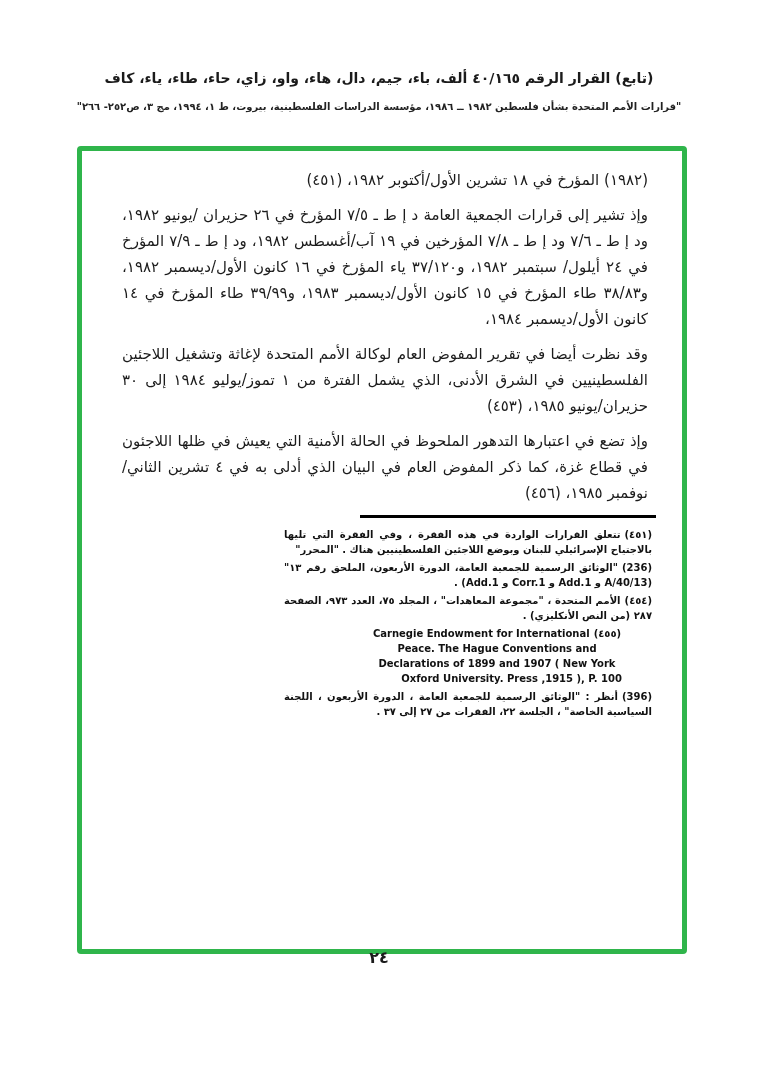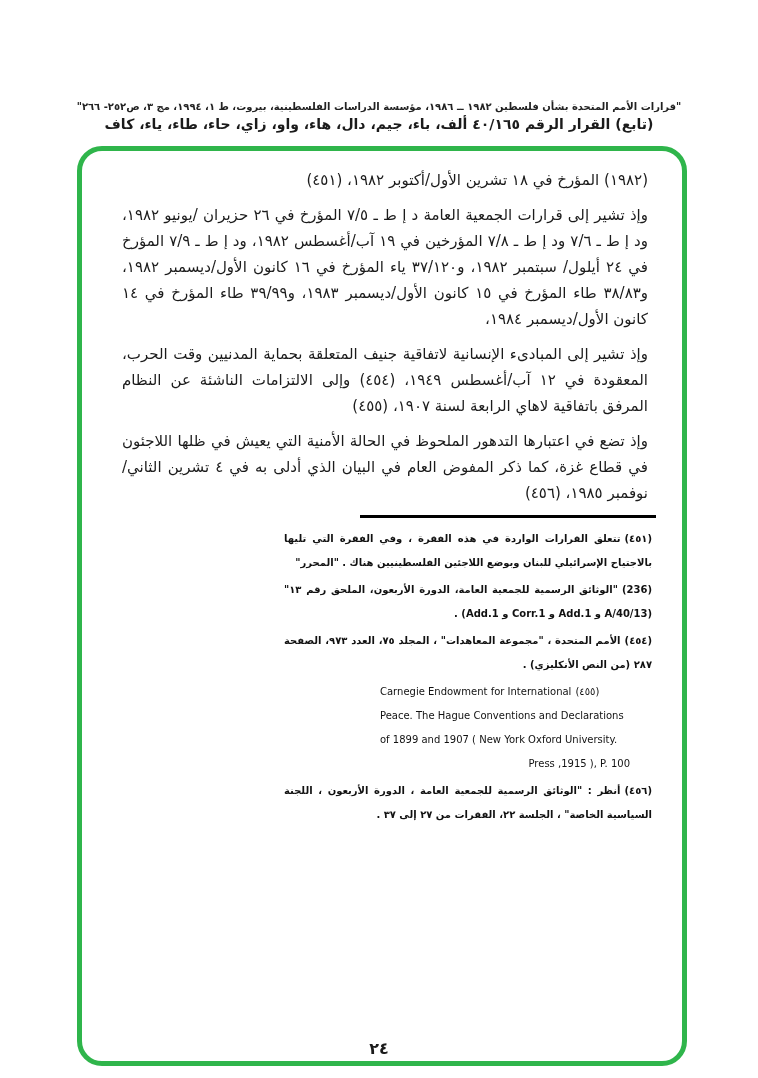--- a/index.html
+++ b/index.html
@@ -13,33 +13,32 @@
     font-family:"DejaVu Sans",sans-serif;
     color:var(--ink);
     position:relative;
     overflow:hidden;
   }
   .header-title{
     position:absolute;top:70px;left:0;width:758px;
     direction:rtl;text-align:center;
     font-size:14px;font-weight:bold;
     letter-spacing:.2px;
-    margin-top:46px;
   }
   .header-source{
     position:absolute;top:101px;left:0;width:758px;
     direction:rtl;text-align:center;
     font-size:10px;font-weight:bold;color:#222;
   }
   .green-box{
     position:absolute;left:77px;top:146px;
-    width:610px;height:920px;
+    width:610px;height:808px;
     box-sizing:border-box;
     border:5px solid var(--accent);
-    border-radius:25px;
+    border-radius:4px;
     background:#fff;
     overflow:hidden;
     padding:16px 34px 0 40px;
   }
   .body-text{
     direction:rtl;
     text-align:justify;
     font-size:15px;
     line-height:26px;
     color:var(--ink);
@@ -51,64 +50,64 @@
     width:296px;
     margin:6px -8px 9px auto;
   }
   .footnotes{
     direction:rtl;
     width:368px;
     margin:0 -4px 0 auto;
   }
   .footnote{
     font-size:10px;
-    line-height:24px;
+    line-height:15px;
     font-weight:bold;
     text-align:justify;
     text-align-last:right;
     margin-bottom:3px;
     color:#111;
   }
   .footnote .fn-marker{margin-left:4px;}
   .footnote.en{
-    font-weight:normal;
+    font-weight:bold;
     width:250px;
-    margin-right:22px;
-    text-align:left;
+    margin-right:30px;
+    text-align:center;
   }
   .page-number{
-    position:absolute;top:1039px;left:0;width:758px;
+    position:absolute;top:948px;left:0;width:758px;
     text-align:center;
     font-size:16px;font-weight:bold;
   }
 </style>
 </head>
 <body>
 
 <div class="page">
 
   <div class="header-title">(تابع) القرار الرقم ٤٠/١٦٥ ألف، باء، جيم، دال، هاء، واو، زاي، حاء، طاء، ياء، كاف</div>
   <div class="header-source">"قرارات الأمم المتحدة بشأن فلسطين ١٩٨٢ ــ ١٩٨٦، مؤسسة الدراسات الفلسطينية، بيروت، ط ١، ١٩٩٤، مج ٣، ص٢٥٢- ٢٦٦"</div>
 
   <div class="green-box">
 
     <div class="body-text">
       <p class="para"><span class="lead"></span><span>(١٩٨٢) المؤرخ في ١٨ تشرين الأول/أكتوبر ١٩٨٢، (٤٥١)</span></p>
       <p class="para"><span class="lead">وإذ تشير</span><span> إلى قرارات الجمعية العامة د إ ط ـ ٧/٥ المؤرخ في ٢٦ حزيران /يونيو ١٩٨٢، ود إ ط ـ ٧/٦ ود إ ط ـ ٧/٨ المؤرخين في ١٩ آب/أغسطس ١٩٨٢، ود إ ط ـ ٧/٩ المؤرخ في ٢٤ أيلول/ سبتمبر ١٩٨٢، و٣٧/١٢٠ ياء المؤرخ في ١٦ كانون الأول/ديسمبر ١٩٨٢، و٣٨/٨٣ طاء المؤرخ في ١٥ كانون الأول/ديسمبر ١٩٨٣، و٣٩/٩٩ طاء المؤرخ في ١٤ كانون الأول/ديسمبر ١٩٨٤،</span></p>
-      <p class="para"><span class="lead">وإذ تشير</span><span> إلى المبادىء الإنسانية لاتفاقية جنيف المتعلقة بحماية المدنيين وقت الحرب، المعقودة في ١٢ آب/أغسطس ١٩٤٩، (٤٥٤) وإلى الالتزامات الناشئة عن النظام المرفق باتفاقية لاهاي الرابعة لسنة ١٩٠٧، (٤٥٥)</span></p>
+      <p class="para"><span class="lead">وقد نظرت أيضا</span><span> في تقرير المفوض العام لوكالة الأمم المتحدة لإغاثة وتشغيل اللاجئين الفلسطينيين في الشرق الأدنى، الذي يشمل الفترة من ١ تموز/يوليو ١٩٨٤ إلى ٣٠ حزيران/يونيو ١٩٨٥، (٤٥٣)</span></p>
       <p class="para"><span class="lead">وإذ تضع في اعتبارها</span><span> التدهور الملحوظ في الحالة الأمنية التي يعيش في ظلها اللاجئون في قطاع غزة، كما ذكر المفوض العام في البيان الذي أدلى به في ٤ تشرين الثاني/نوفمبر ١٩٨٥، (٤٥٦)</span></p>
     </div>
 
     <div class="fn-rule"></div>
 
     <div class="footnotes">
       <div class="footnote"><span class="fn-marker">(٤٥١)</span><span class="fn-text">تتعلق القرارات الواردة في هذه الفقرة ، وفي الفقرة التي تليها بالاجتياح الإسرائيلي للبنان وبوضع اللاجئين الفلسطينيين هناك . "المحرر"</span></div>
       <div class="footnote"><span class="fn-marker">(236)</span><span class="fn-text">"الوثائق الرسمية للجمعية العامة، الدورة الأربعون، الملحق رقم ١٣" (A/40/13 و Add.1 و Corr.1 و Add.1) .</span></div>
       <div class="footnote"><span class="fn-marker">(٤٥٤)</span><span class="fn-text">الأمم المتحدة ، "مجموعة المعاهدات" ، المجلد ٧٥، العدد ٩٧٣، الصفحة ٢٨٧ (من النص الأنكليزي) .</span></div>
       <div class="footnote en"><span class="fn-marker">(٤٥٥)</span><span class="fn-text">Carnegie Endowment for International Peace. The Hague Conventions and Declarations of 1899 and 1907 ( New York Oxford University. Press ,1915 ), P. 100</span></div>
-      <div class="footnote"><span class="fn-marker">(٤٥٦)</span><span class="fn-text">أنظر : "الوثائق الرسمية للجمعية العامة ، الدورة الأربعون ، اللجنة السياسية الخاصة" ، الجلسة ٢٢، الفقرات من ٢٧ إلى ٣٧ .</span></div>
+      <div class="footnote"><span class="fn-marker">(396)</span><span class="fn-text">أنظر : "الوثائق الرسمية للجمعية العامة ، الدورة الأربعون ، اللجنة السياسية الخاصة" ، الجلسة ٢٢، الفقرات من ٢٧ إلى ٣٧ .</span></div>
     </div>
 
   </div>
 
   <div class="page-number">٢٤</div>
 
 </div>
 
 </body></html>

